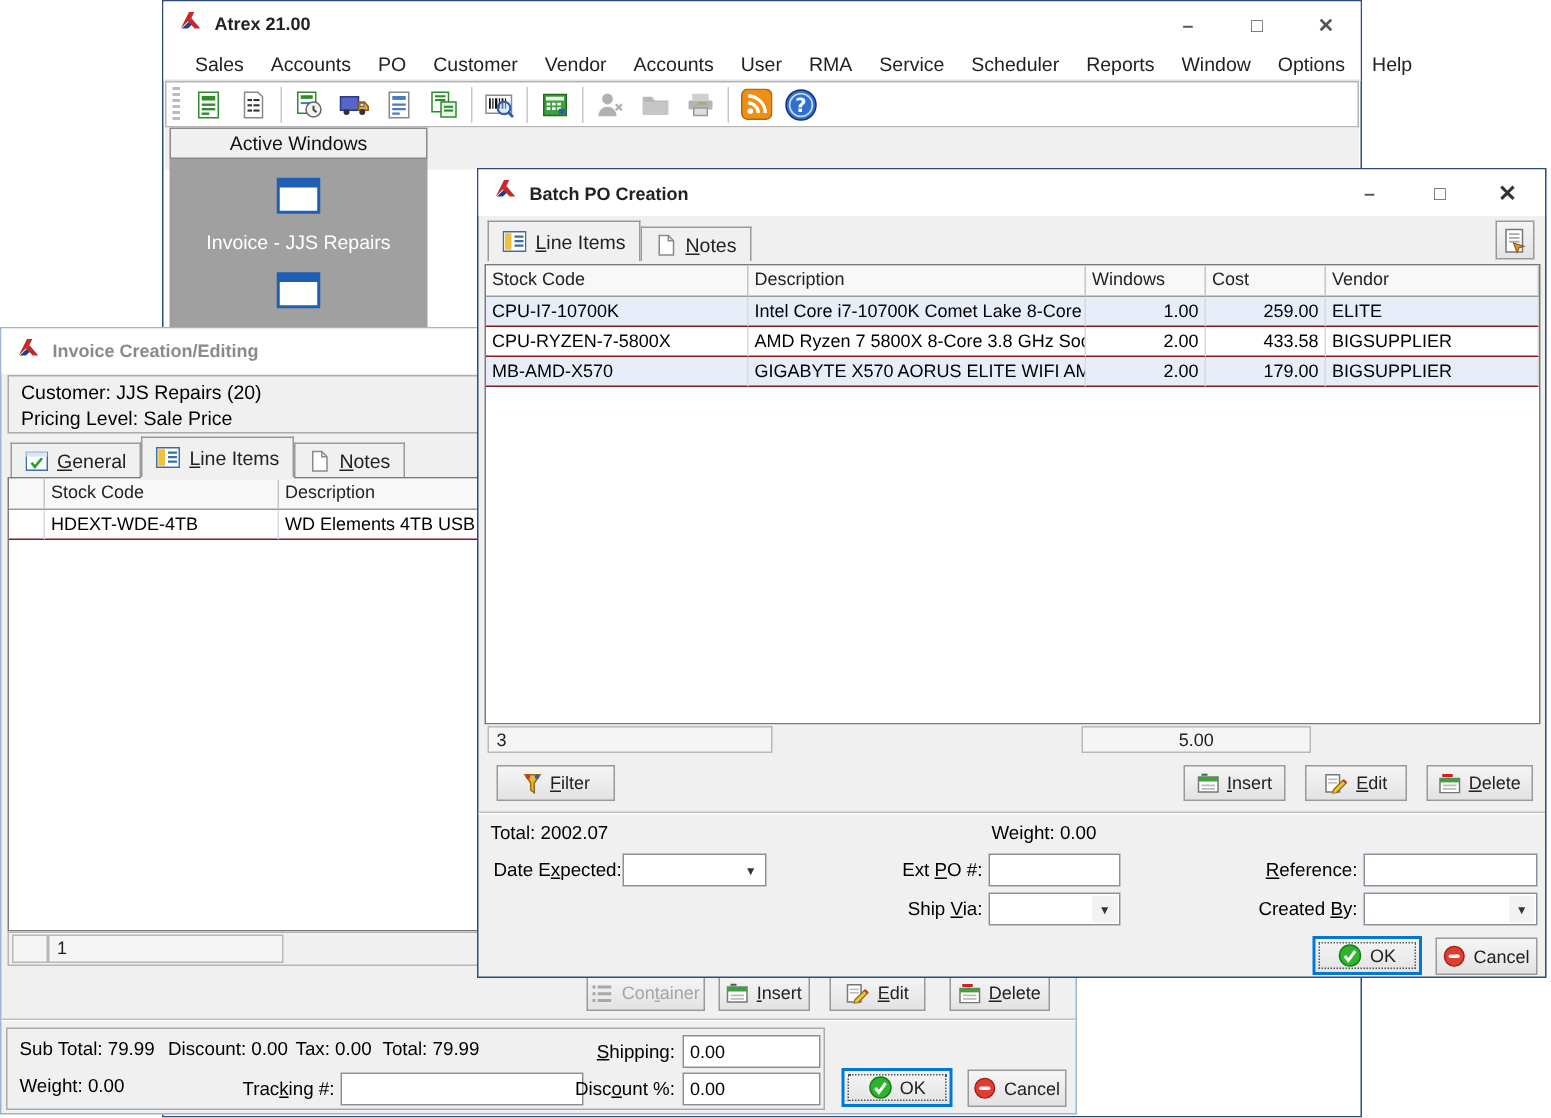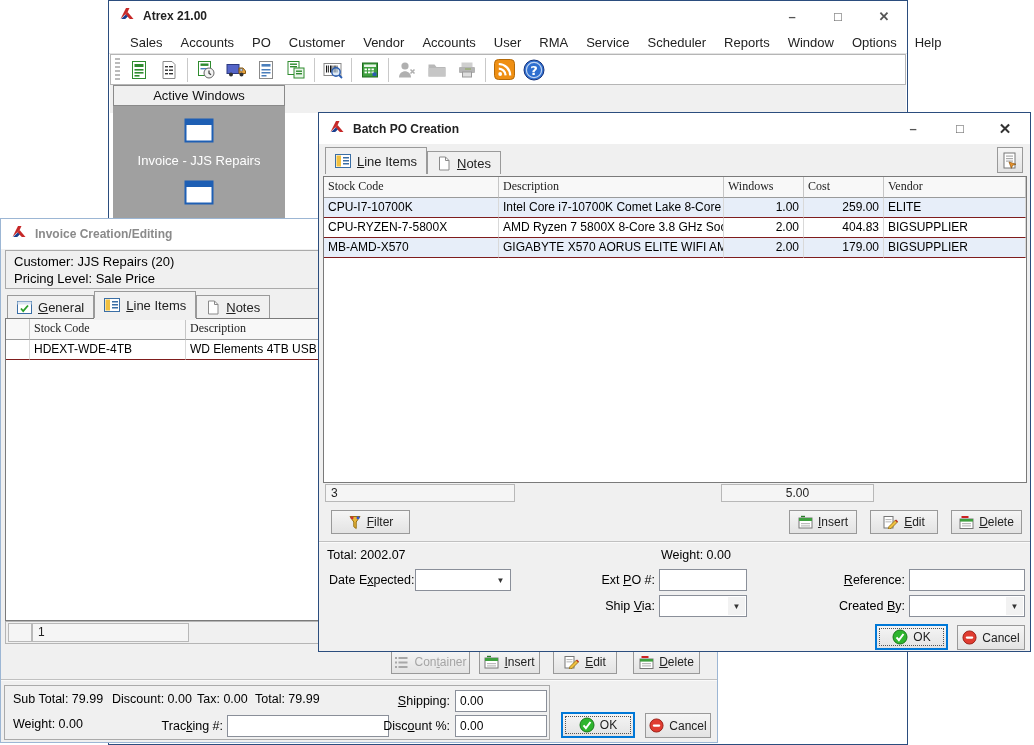--- a/index.html
+++ b/index.html
@@ -24,21 +24,21 @@
   
   .tabbar { position:absolute; display:flex; align-items:flex-end; }
   .tab { display:flex; align-items:center; gap:6px; border:1px solid #9a9a9a; border-bottom:none; background:#f0f0f0; padding:0 9px; height:23px; font-size:13px; color:#222; }
   .tab.active-tab { height:27px; z-index:2; background:#f0f0f0; box-shadow:0 2px 0 #f0f0f0; }
 
   
   .grid { position:absolute; background:#fff; border:1px solid #7a7a7a; overflow:hidden; }
   .grow { display:grid; position:absolute; left:0; right:0; height:20px; }
   .ghead { height:21px; background:#f8f8f8; }
   .gcell { border-right:1px solid #d9d9d9; border-bottom:1px solid #7f1d1d; font-size:12px; color:#000; padding:2px 4px 0 4px; white-space:nowrap; overflow:hidden; }
-  .ghead .gcell { border-right:1px solid #c6c6c6; border-bottom:1px solid #9a9a9a; color:#222;font-family:Liberation Serif, serif; }
+  .ghead .gcell { border-right:1px solid #c6c6c6; border-bottom:1px solid #9a9a9a; color:#222; }
   .num { text-align:right; }
   .alt { background:#e7eef9; }
 
   
   .statusbar { position:absolute; background:#f0f0f0; border:1px solid #b5b5b5; }
   .scell { position:absolute; top:1px; bottom:1px; background:#f5f5f5; border:1px solid #b8b8b8; font-size:12px; color:#222; padding:1px 5px 0 5px; }
 
   
   .tinput { position:absolute; height:22px; border:1px solid #8a8f99; background:#fff; font-size:12px; font-family:"Liberation Sans",sans-serif; padding:0 4px; color:#000; }
   .combo { position:absolute; height:22px; border:1px solid #8a8f99; background:#fff; }
@@ -461,21 +461,21 @@
         <div class="gcell">CPU-I7-10700K</div>
         <div class="gcell">Intel Core i7-10700K Comet Lake 8-Core 3</div>
         <div class="gcell num">1.00</div>
         <div class="gcell num">259.00</div>
         <div class="gcell">ELITE</div>
       </div>
       <div class="grow" style="top:41px; grid-template-columns:175px 225px 80px 80px 1fr;">
         <div class="gcell">CPU-RYZEN-7-5800X</div>
         <div class="gcell">AMD Ryzen 7 5800X 8-Core 3.8 GHz Socke</div>
         <div class="gcell num">2.00</div>
-        <div class="gcell num">404.83</div>
+        <div class="gcell num">433.58</div>
         <div class="gcell">BIGSUPPLIER</div>
       </div>
       <div class="grow alt" style="top:61px; grid-template-columns:175px 225px 80px 80px 1fr;">
         <div class="gcell">MB-AMD-X570</div>
         <div class="gcell">GIGABYTE X570 AORUS ELITE WIFI AM4 AI</div>
         <div class="gcell num">2.00</div>
         <div class="gcell num">179.00</div>
         <div class="gcell">BIGSUPPLIER</div>
       </div>
     </div>

